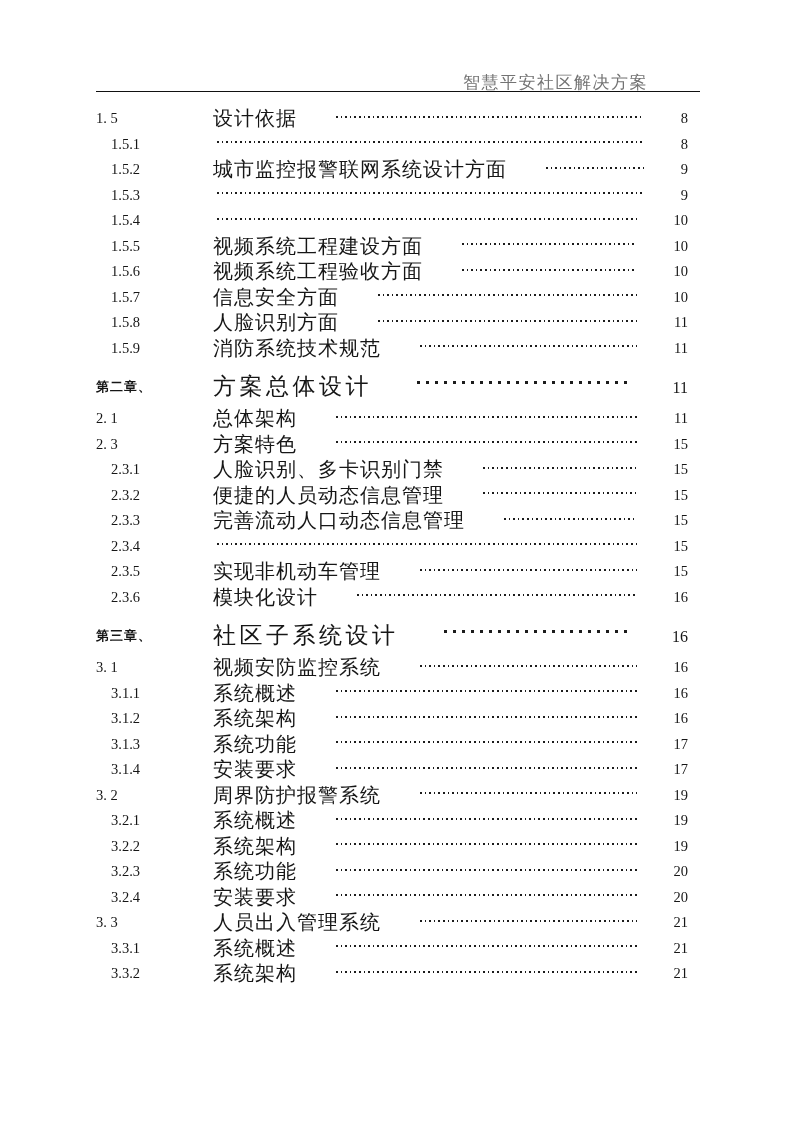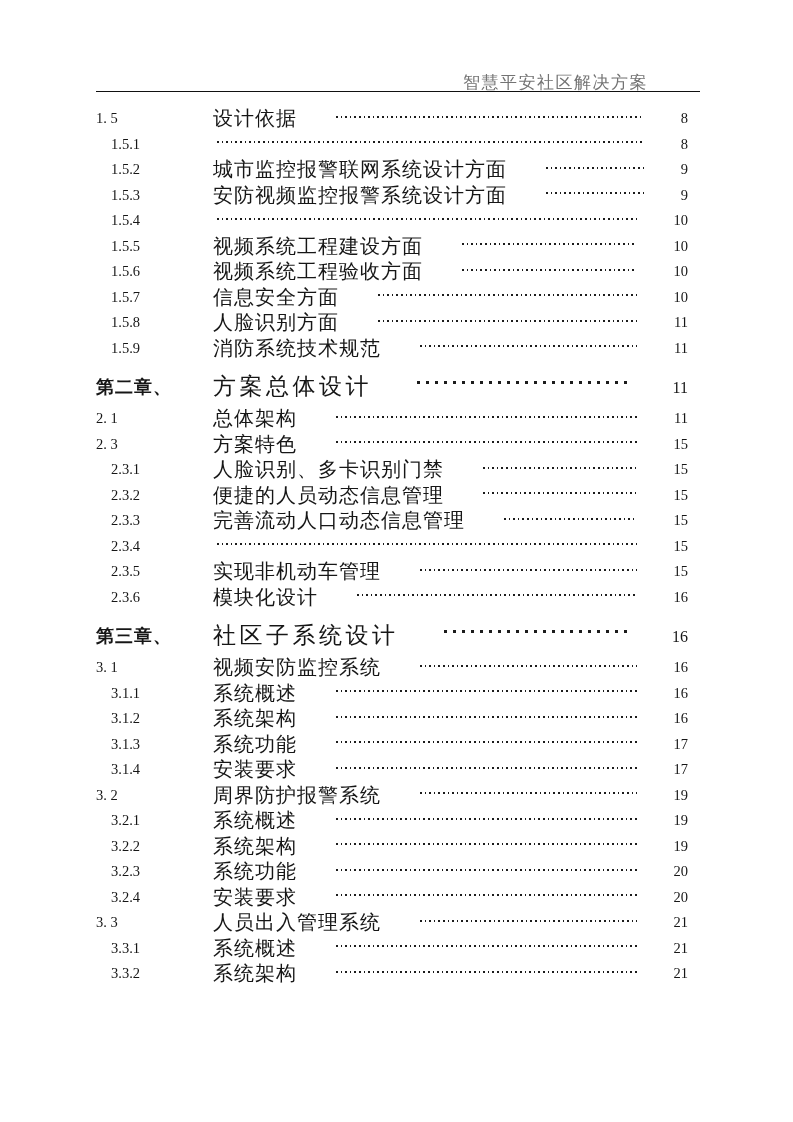--- a/index.html
+++ b/index.html
@@ -69,21 +69,21 @@
     flex: none;
     font-size: 14.5px;
     line-height: 19px;
   }
   
   .row.chapter {
     height: 38px;
     margin-top: 7px;
   }
   .row.chapter .num {
-    font-size: 18px;
+    font-size: 13px;
     font-weight: bold;
     line-height: 24px;
     letter-spacing: 1px;
   }
   .row.chapter .title {
     font-size: 23px;
     line-height: 24px;
     letter-spacing: 3.5px;
   }
   .row.chapter .dots {
@@ -121,21 +121,20 @@
 
   <div class="row item lvl2">
     <span class="num">1.5.2</span>
     <span class="title">城市监控报警联网系统设计方面</span>
     <span class="dots"></span>
     <span class="pg">9</span>
   </div>
 
   <div class="row item lvl2">
     <span class="num">1.5.3</span>
-    <span class="title">安防视频监控报警系统设计方面</span>
     <span class="dots"></span>
     <span class="pg">9</span>
   </div>
 
   <div class="row item lvl2">
     <span class="num">1.5.4</span>
     <span class="dots"></span>
     <span class="pg">10</span>
   </div>
 

